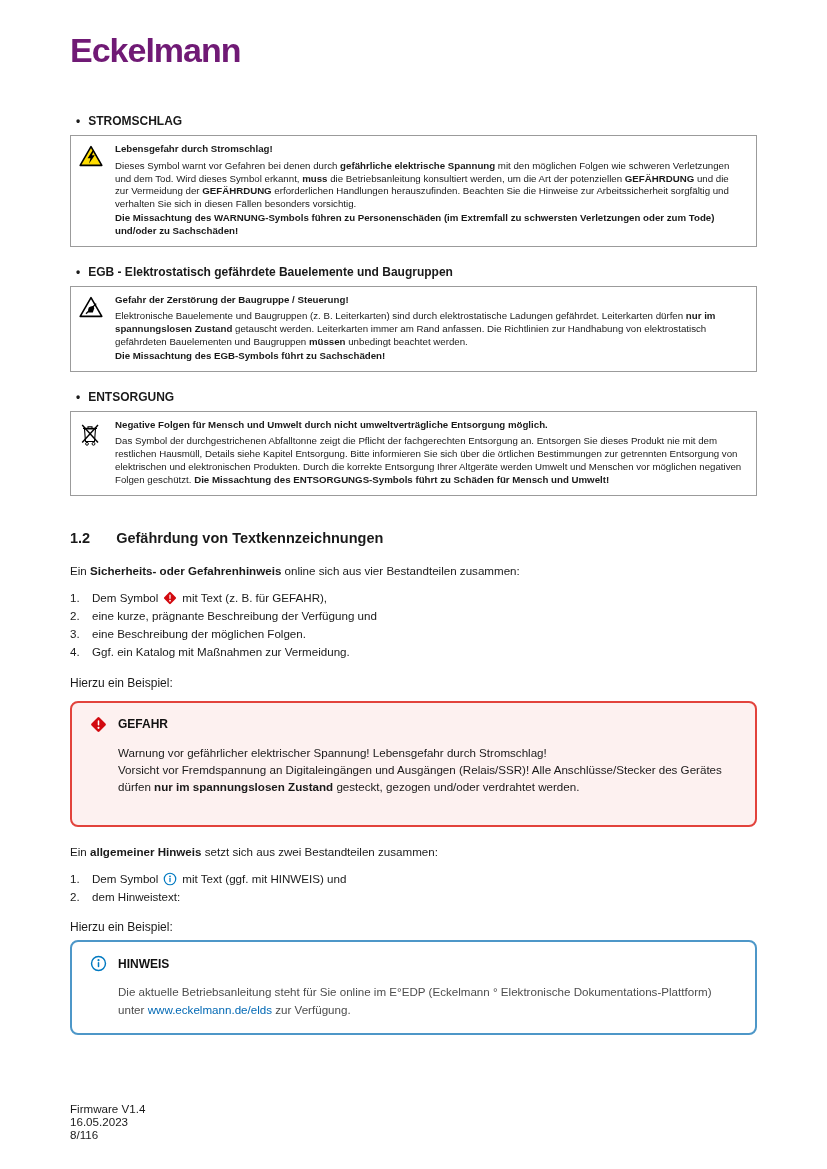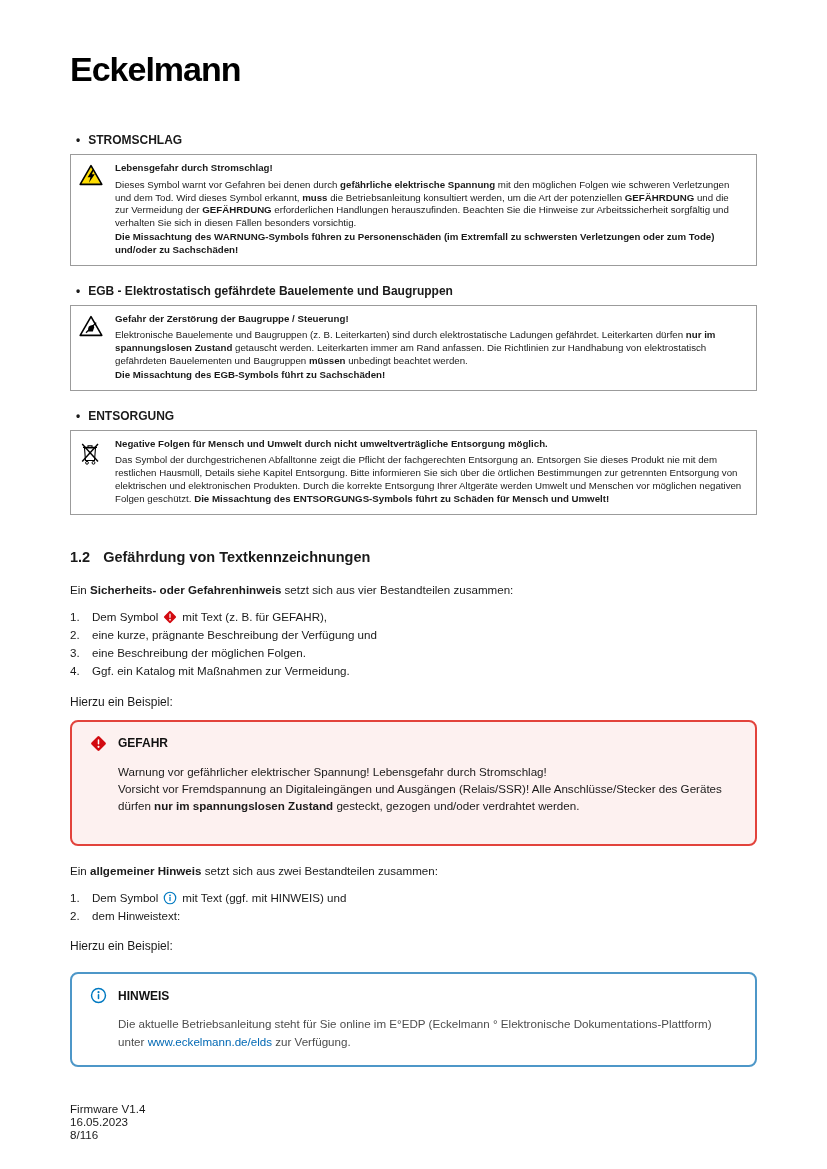--- a/index.html
+++ b/index.html
@@ -1,46 +1,46 @@
 <!DOCTYPE html>
 <html><head>
 <meta charset="utf-8">
 <style>
   * { box-sizing: border-box; }
   html,body { margin:0; padding:0; background:#ffffff; }
   body { font-family:"Liberation Sans","DejaVu Sans",sans-serif; color:#1a1a1a; }
   .page { position:relative; width:827px; height:1169px; background:#fff; overflow:hidden; }
   .content { padding:0 70px; }
 
-  .logo { margin-top:50px; font-size:34px; font-weight:bold; color:#000000; letter-spacing:-1px; }
+  .logo { margin-top:31px; font-size:34px; font-weight:bold; color:#701a75; letter-spacing:-1px; }
 
   .bullet-heading { display:flex; align-items:baseline; gap:8px; font-weight:bold; font-size:12px; margin:18px 0 7px 6px; }
   .bullet-heading.first { margin-top:44px; }
   .bullet-heading .bullet { font-size:12px; }
 
   .gray-box { border:1px solid #9b9b9b; display:flex; gap:10px; padding:7px 12px 8px 8px; background:#fff; }
   .gray-box .icon-cell { flex:0 0 26px; padding-top:2px; }
   .gray-box .text-cell { flex:1; font-size:9.7px; line-height:1.32; }
   .gray-box .box-title { font-weight:bold; margin:0 0 4px 0; }
   .gray-box .box-body { margin:0; }
   .gray-box .box-warning { font-weight:bold; margin:1px 0 0 0; }
 
-  .section-heading { margin-top:34px; font-size:14.5px; font-weight:bold; display:flex; gap:13px; }
+  .section-heading { margin-top:34px; font-size:14.5px; font-weight:bold; display:flex; gap:26px; }
 
   .para { font-size:11.6px; margin:17px 0 0 0; line-height:1.4; }
   .example-label { font-size:12px; margin:15px 0 0 0; }
 
   .num-list { margin-top:11px; }
   .num-item { display:flex; gap:6px; font-size:11.6px; line-height:1.4; margin-bottom:2px; }
   .num-item .num { flex:0 0 16px; }
   .inline-icon { display:inline-block; vertical-align:-3px; margin:0 5px; line-height:0; }
   .inline-icon svg { display:block; }
 
   .danger-box { margin-top:11px; border:2px solid #e2433c; border-radius:8px; background:#fdf1f0; padding:13px 18px 29px 18px; }
-  .hint-box   { margin-top:19px; border:2px solid #4d97c8; border-radius:8px; background:#ffffff; padding:13px 14px 15px 18px; }
+  .hint-box   { margin-top:6px; border:2px solid #4d97c8; border-radius:8px; background:#ffffff; padding:13px 14px 15px 18px; }
   .box-head { display:flex; align-items:center; gap:11px; }
   .box-head .head-label { font-size:12px; font-weight:bold; color:#111; }
   .example-body { margin:11px 0 0 28px; font-size:11.6px; line-height:1.5; }
   .danger-headline { font-weight:normal; margin:0 0 1px 0; }
   .hint-body { color:#4d4d4d; }
   .seg-bold { font-weight:bold; }
   .doc-link { color:#0068b4; }
 
   .footer { position:absolute; left:70px; right:70px; bottom:28px; display:flex; justify-content:space-between; font-size:11.6px;flex-direction:column; }
   .footer .cell { white-space:nowrap; }
@@ -110,21 +110,21 @@
         <p class="box-title">Negative Folgen für Mensch und Umwelt durch nicht umweltverträgliche Entsorgung möglich.</p>
         <p class="box-body"><span>Das Symbol der durchgestrichenen Abfalltonne zeigt die Pflicht der fachgerechten Entsorgung an. Entsorgen Sie dieses Produkt nie mit dem restlichen Hausmüll, Details siehe Kapitel Entsorgung. Bitte informieren Sie sich über die örtlichen Bestimmungen zur getrennten Entsorgung von elektrischen und elektronischen Produkten. Durch die korrekte Entsorgung Ihrer Altgeräte werden Umwelt und Menschen vor möglichen negativen Folgen geschützt. </span><span class="seg-bold">Die Missachtung des ENTSORGUNGS-Symbols führt zu Schäden für Mensch und Umwelt!</span></p>
       </div>
     </div>
 
     <div class="section-heading">
       <span>1.2</span>
       <span>Gefährdung von Textkennzeichnungen</span>
     </div>
 
-    <p class="para"><span>Ein </span><span class="seg-bold">Sicherheits- oder Gefahrenhinweis</span><span> setzt sich aus vier Bestandteilen zusammen:</span></p>
+    <p class="para"><span>Ein </span><span class="seg-bold">Sicherheits- oder Gefahrenhinweis</span><span> online sich aus vier Bestandteilen zusammen:</span></p>
 
     <div class="num-list">
       <div class="num-item">
         <span class="num">1.</span>
         <span>
           <span>Dem Symbol</span><span class="inline-icon"><svg width="14" height="14" viewBox="0 0 20 20">
                 <rect x="3.4" y="3.4" width="13.2" height="13.2" rx="1.6" transform="rotate(45 10 10)" fill="#d20a10"></rect>
                 <rect x="9.1" y="4.9" width="1.8" height="6.4" rx="0.9" fill="#fff"></rect>
                 <circle cx="10" cy="13.9" r="1.25" fill="#fff"></circle>
               </svg></span><span>mit Text (z. B. für GEFAHR),</span>

